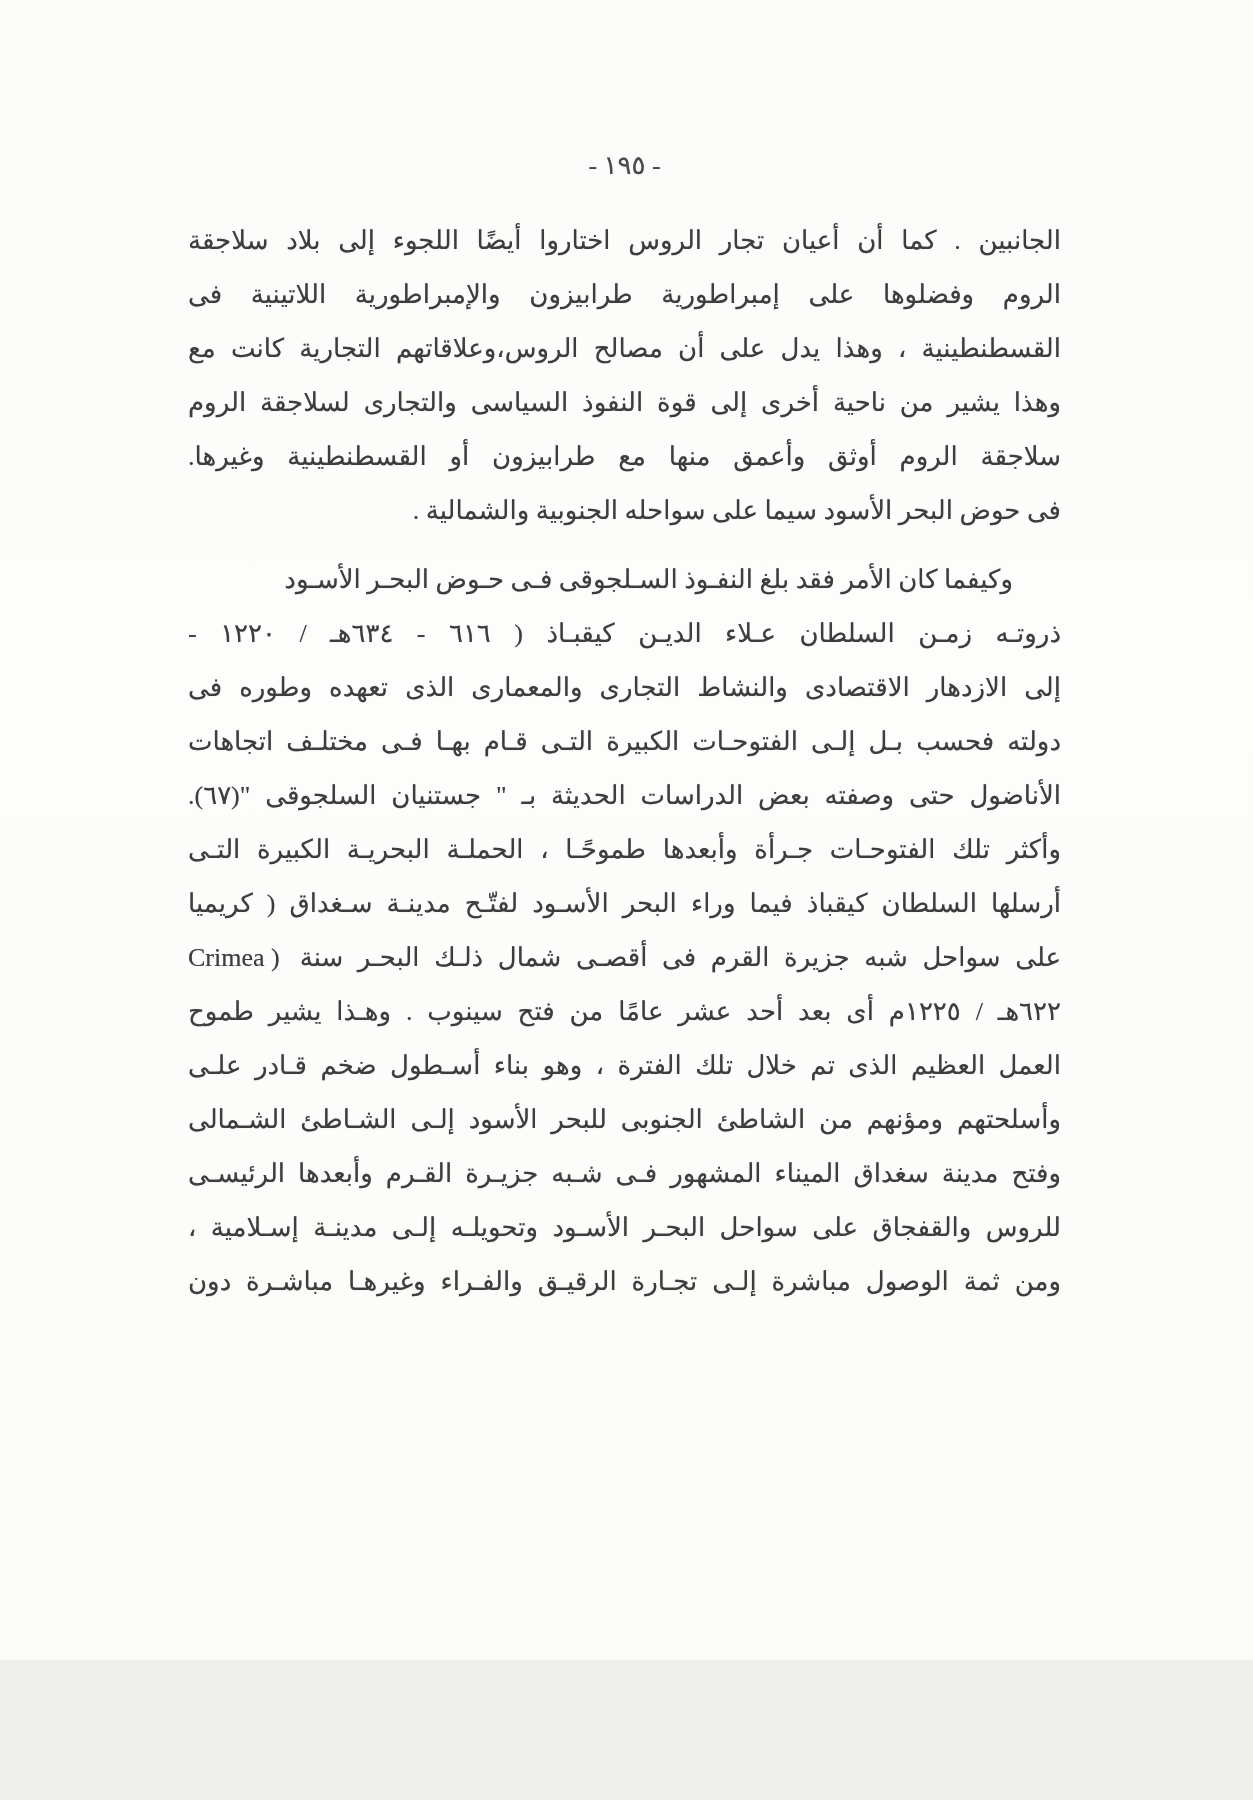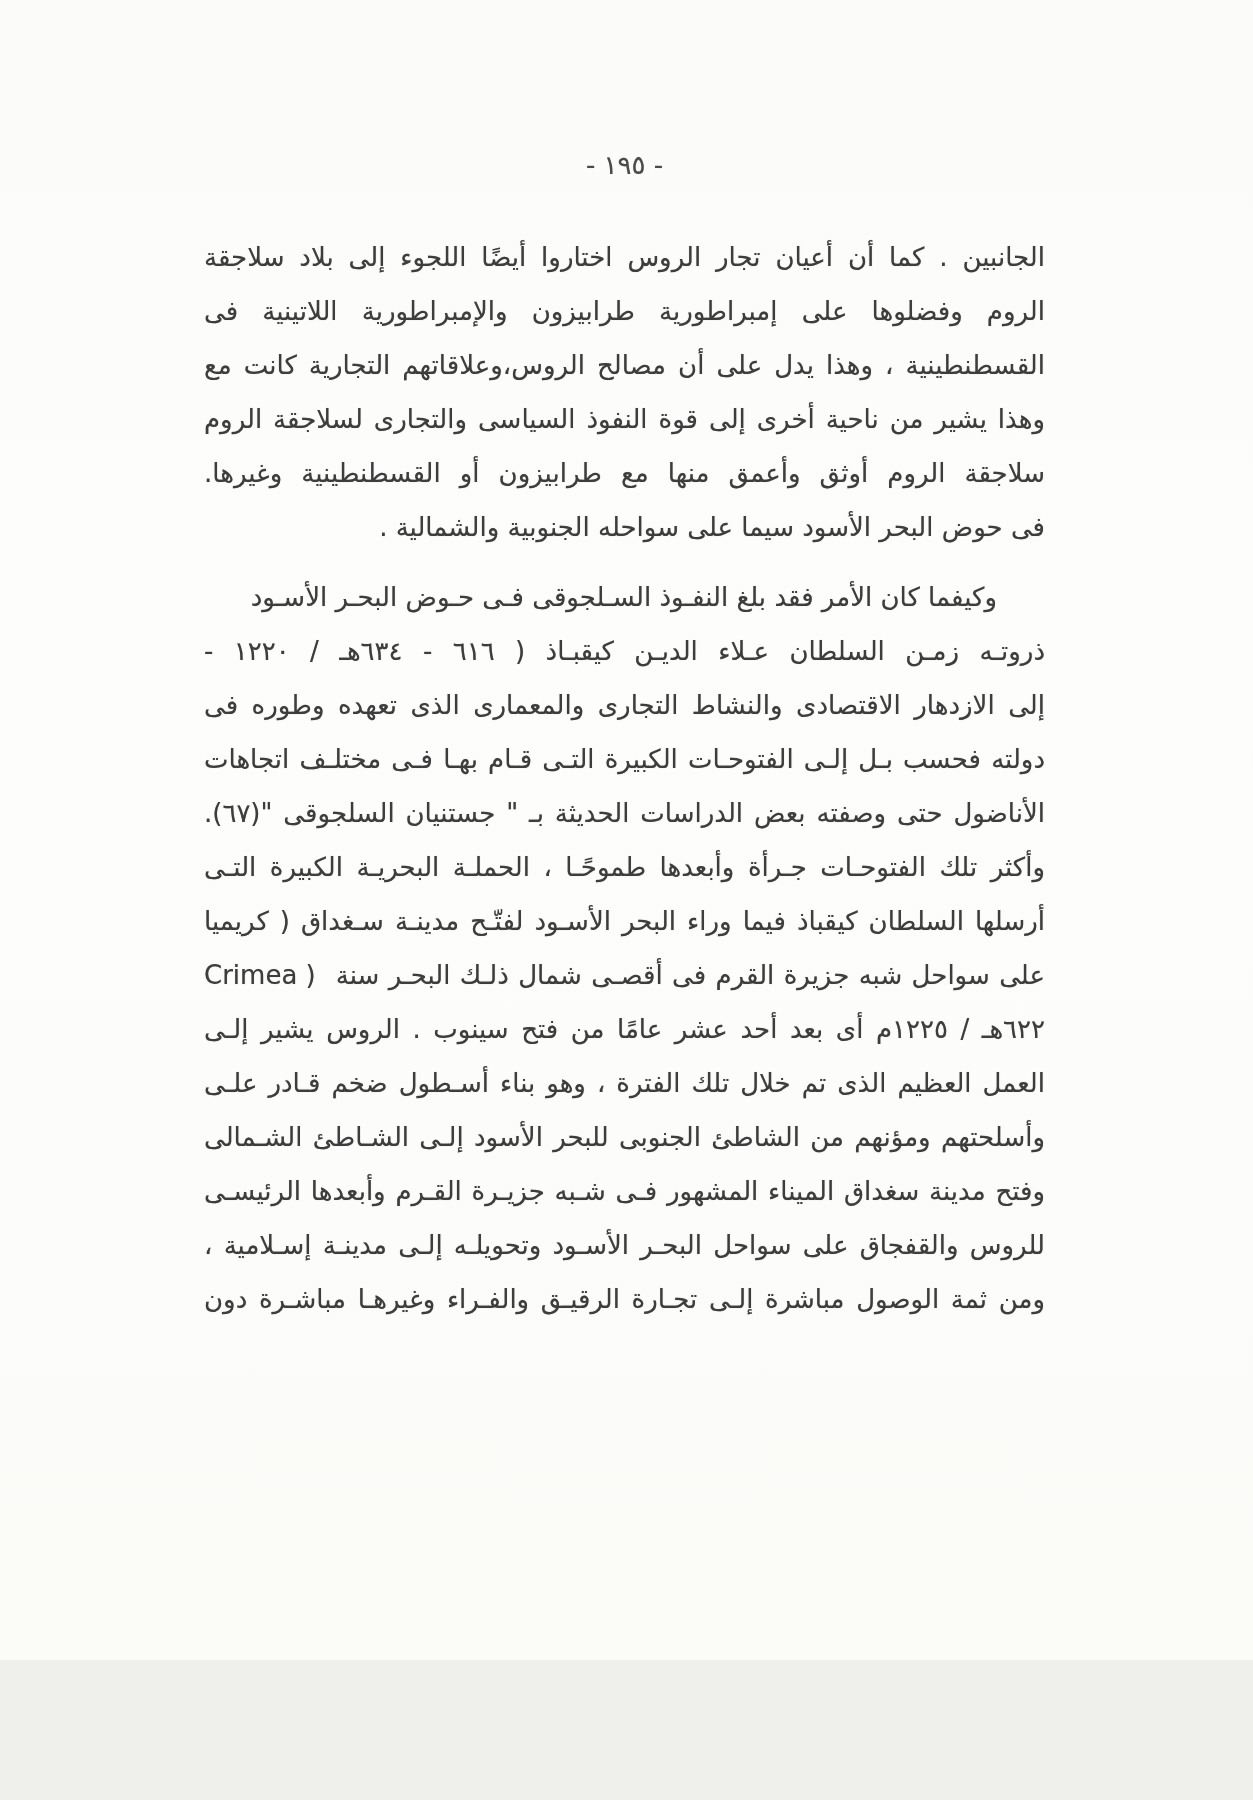--- a/index.html
+++ b/index.html
@@ -6,20 +6,21 @@
   html, body { width: 1253px; }
   body { background: #efefec; font-family: "DejaVu Sans", sans-serif; }
 
   .page {
     position: relative;
     width: 1253px;
     height: 1660px;
     background: linear-gradient(180deg, #fbfbf9 0%, #fdfdfc 40%, #fbfbf8 100%);
     color: #3d3d3d;
     overflow: hidden;
+    font-family: Liberation Serif, serif;
   }
 
   .page-number {
     position: absolute;
     top: 150px;
     right: 192px;
     width: 873px;
     text-align: center;
     font-size: 26px;
     letter-spacing: 3px;
@@ -28,21 +29,21 @@
   }
 
   .text-block {
     position: absolute;
     top: 214px;
     right: 192px;
     width: 873px;
     direction: rtl;
   }
 
-  .para { margin: 16px; }
+  .para { margin: 0; }
   .para + .para { margin-top: 15px; }
 
   .line {
     font-size: 26px;
     line-height: 54px;
     color: #3d3d3d;
     text-align: justify;
     text-align-last: justify;
     text-shadow: 0 0 0.7px rgba(70,70,70,0.55);
   }
@@ -77,21 +78,21 @@
       <div class="line">ذروتـه زمـن السلطان عـلاء الديـن كيقبـاذ ( ٦١٦ - ٦٣٤هـ / ١٢٢٠ -</div>
       <div class="line">إلى الازدهار الاقتصادى والنشاط التجارى والمعمارى الذى تعهده وطوره فى</div>
       <div class="line">دولته فحسب بـل إلـى الفتوحـات الكبيرة التـى قـام بهـا فـى مختلـف اتجاهات</div>
       <div class="line">الأناضول حتى وصفته بعض الدراسات الحديثة بـ " جستنيان السلجوقى "(٦٧).</div>
       <div class="line">وأكثر تلك الفتوحـات جـرأة وأبعدها طموحًـا ، الحملـة البحريـة الكبيرة التـى</div>
       <div class="line">أرسلها السلطان كيقباذ فيما وراء البحر الأسـود لفتّـح مدينـة سـغداق ( كريميا</div>
       <div class="line split">
         <span class="ar">على سواحل شبه جزيرة القرم فى أقصـى شمال ذلـك البحـر سنة</span>
         <span class="latin">Crimea )</span>
       </div>
-      <div class="line">٦٢٢هـ / ١٢٢٥م أى بعد أحد عشر عامًا من فتح سينوب . الروس يشير إلـى</div>
+      <div class="line">٦٢٢هـ / ١٢٢٥م أى بعد أحد عشر عامًا من فتح سينوب . وهـذا يشير طموح</div>
       <div class="line">العمل العظيم الذى تم خلال تلك الفترة ، وهو بناء أسـطول ضخم قـادر علـى</div>
       <div class="line">وأسلحتهم ومؤنهم من الشاطئ الجنوبى للبحر الأسود إلـى الشـاطئ الشـمالى</div>
       <div class="line">وفتح مدينة سغداق الميناء المشهور فـى شـبه جزيـرة القـرم وأبعدها الرئيسـى</div>
       <div class="line">للروس والقفجاق على سواحل البحـر الأسـود وتحويلـه إلـى مدينـة إسـلامية ،</div>
       <div class="line">ومن ثمة الوصول مباشرة إلـى تجـارة الرقيـق والفـراء وغيرهـا مباشـرة دون</div>
     </div>
 
   </div>
 </div>
 

